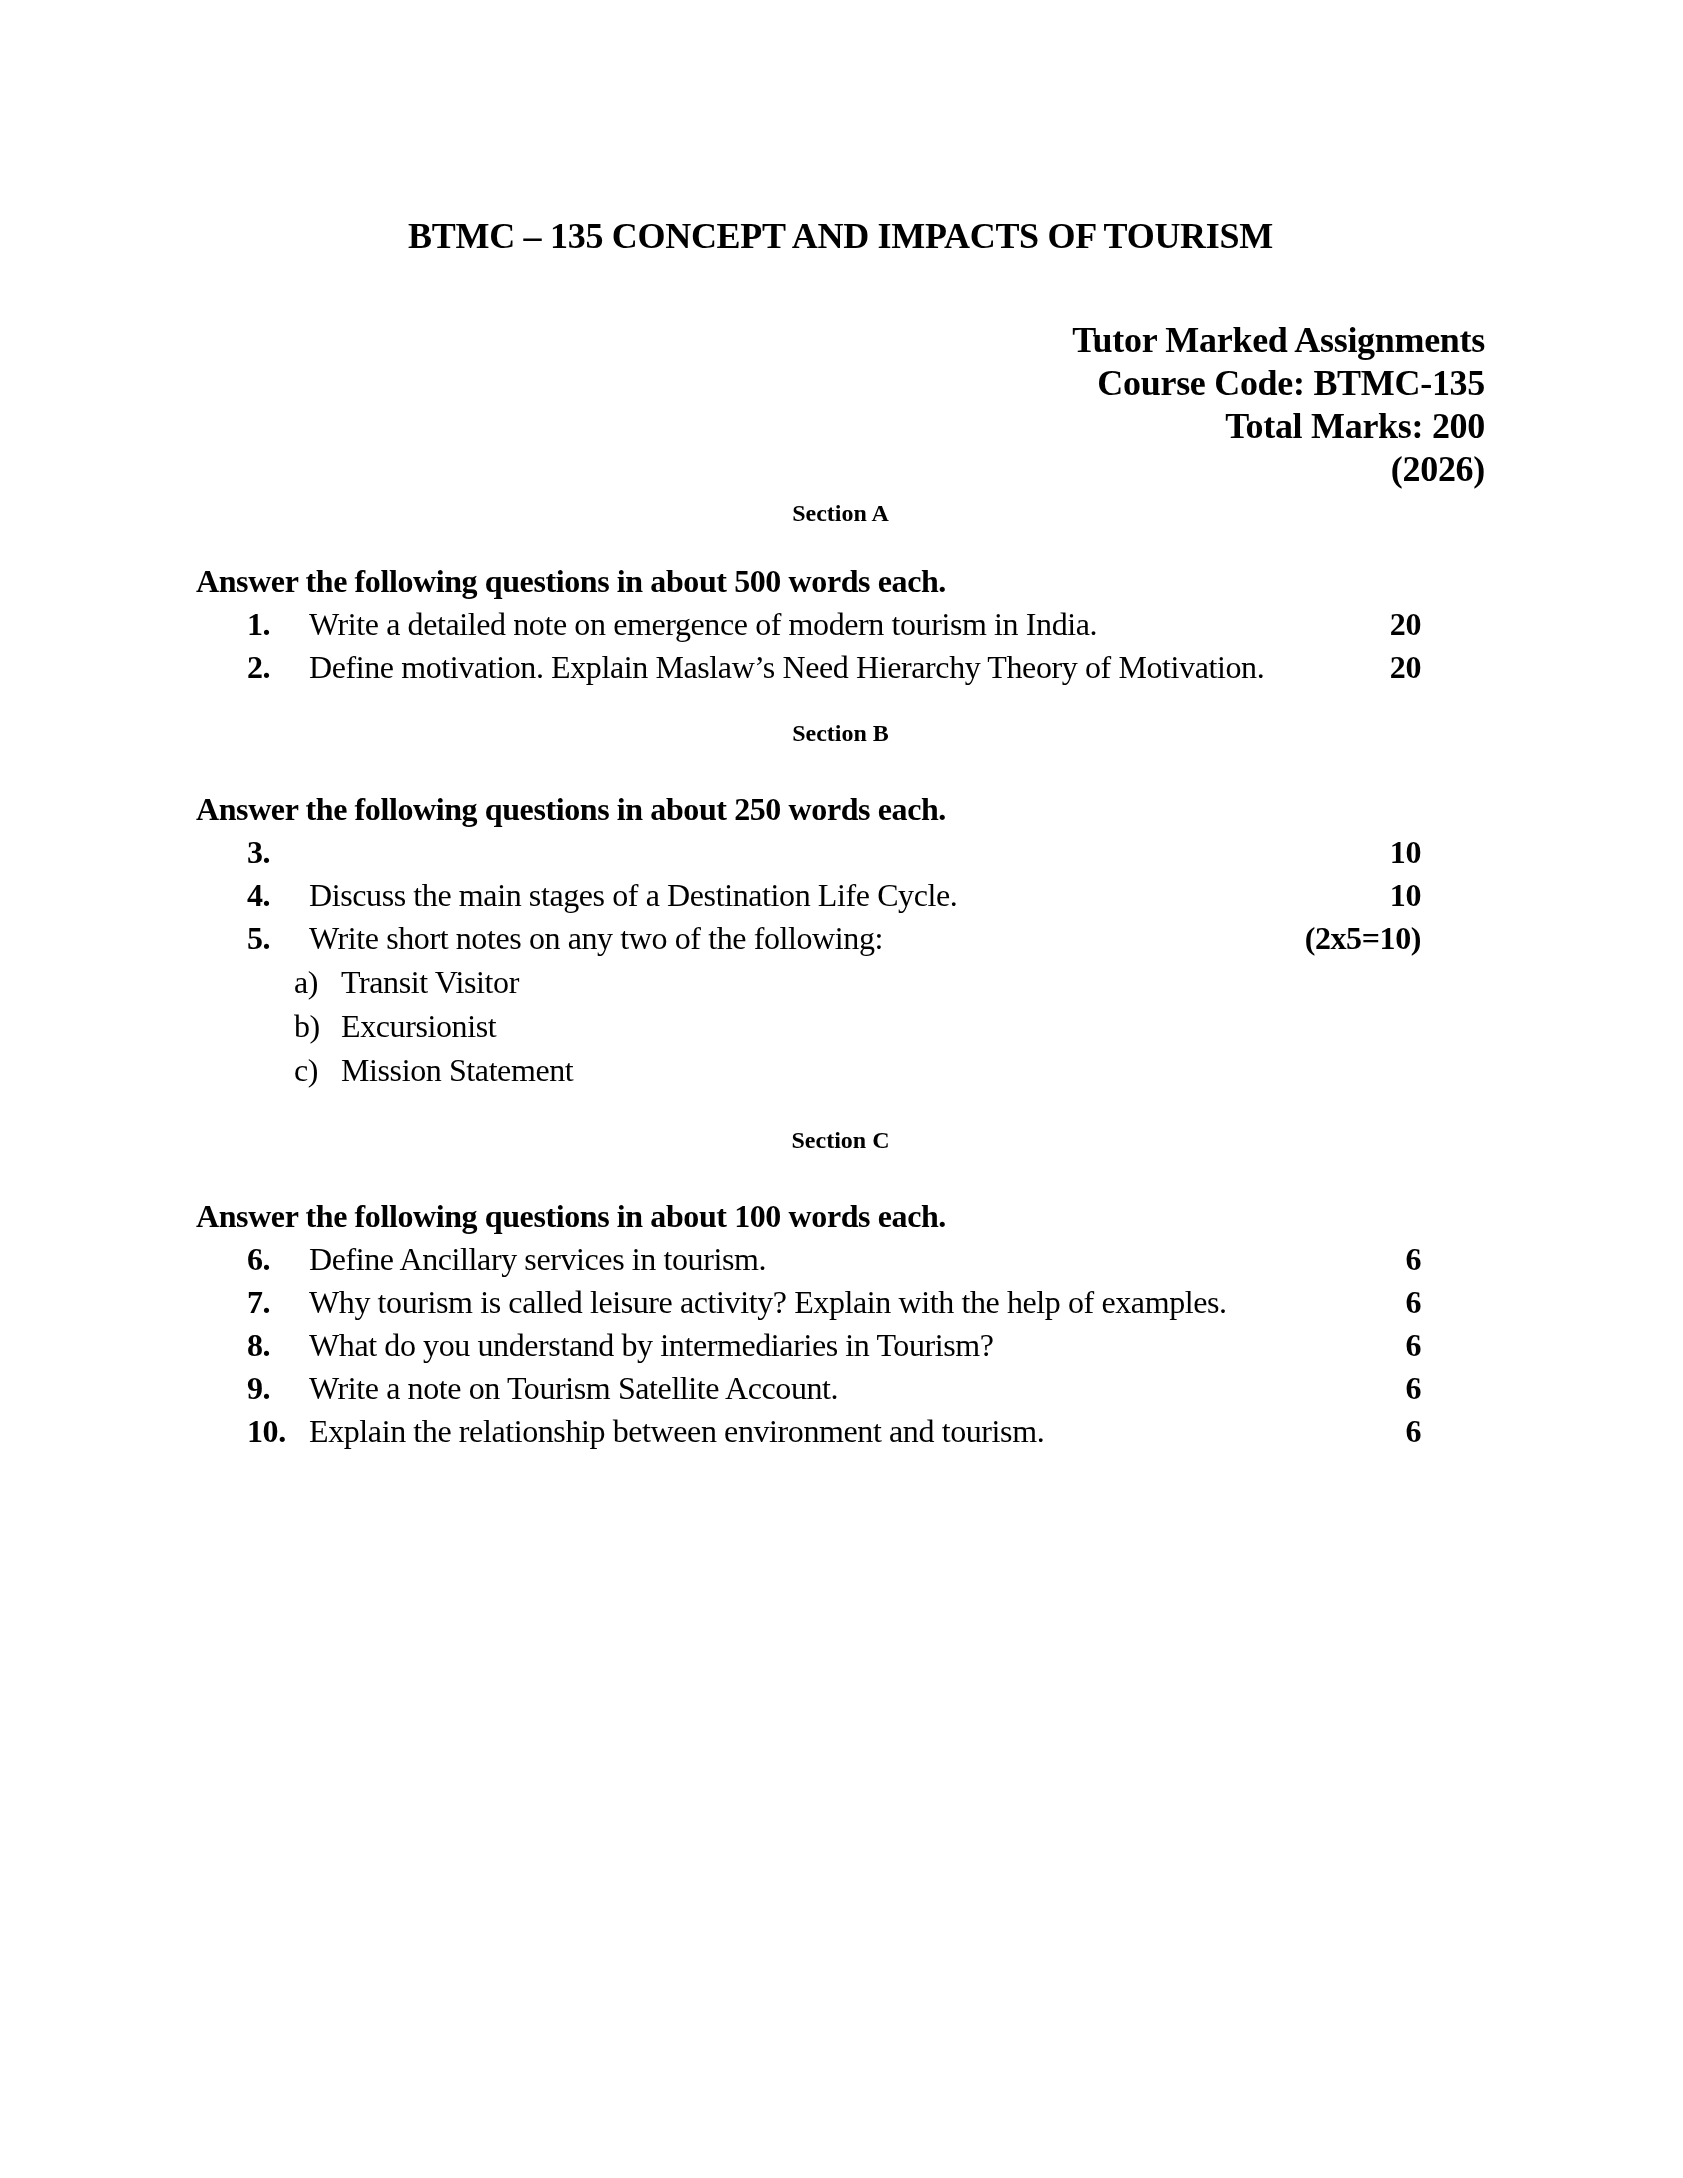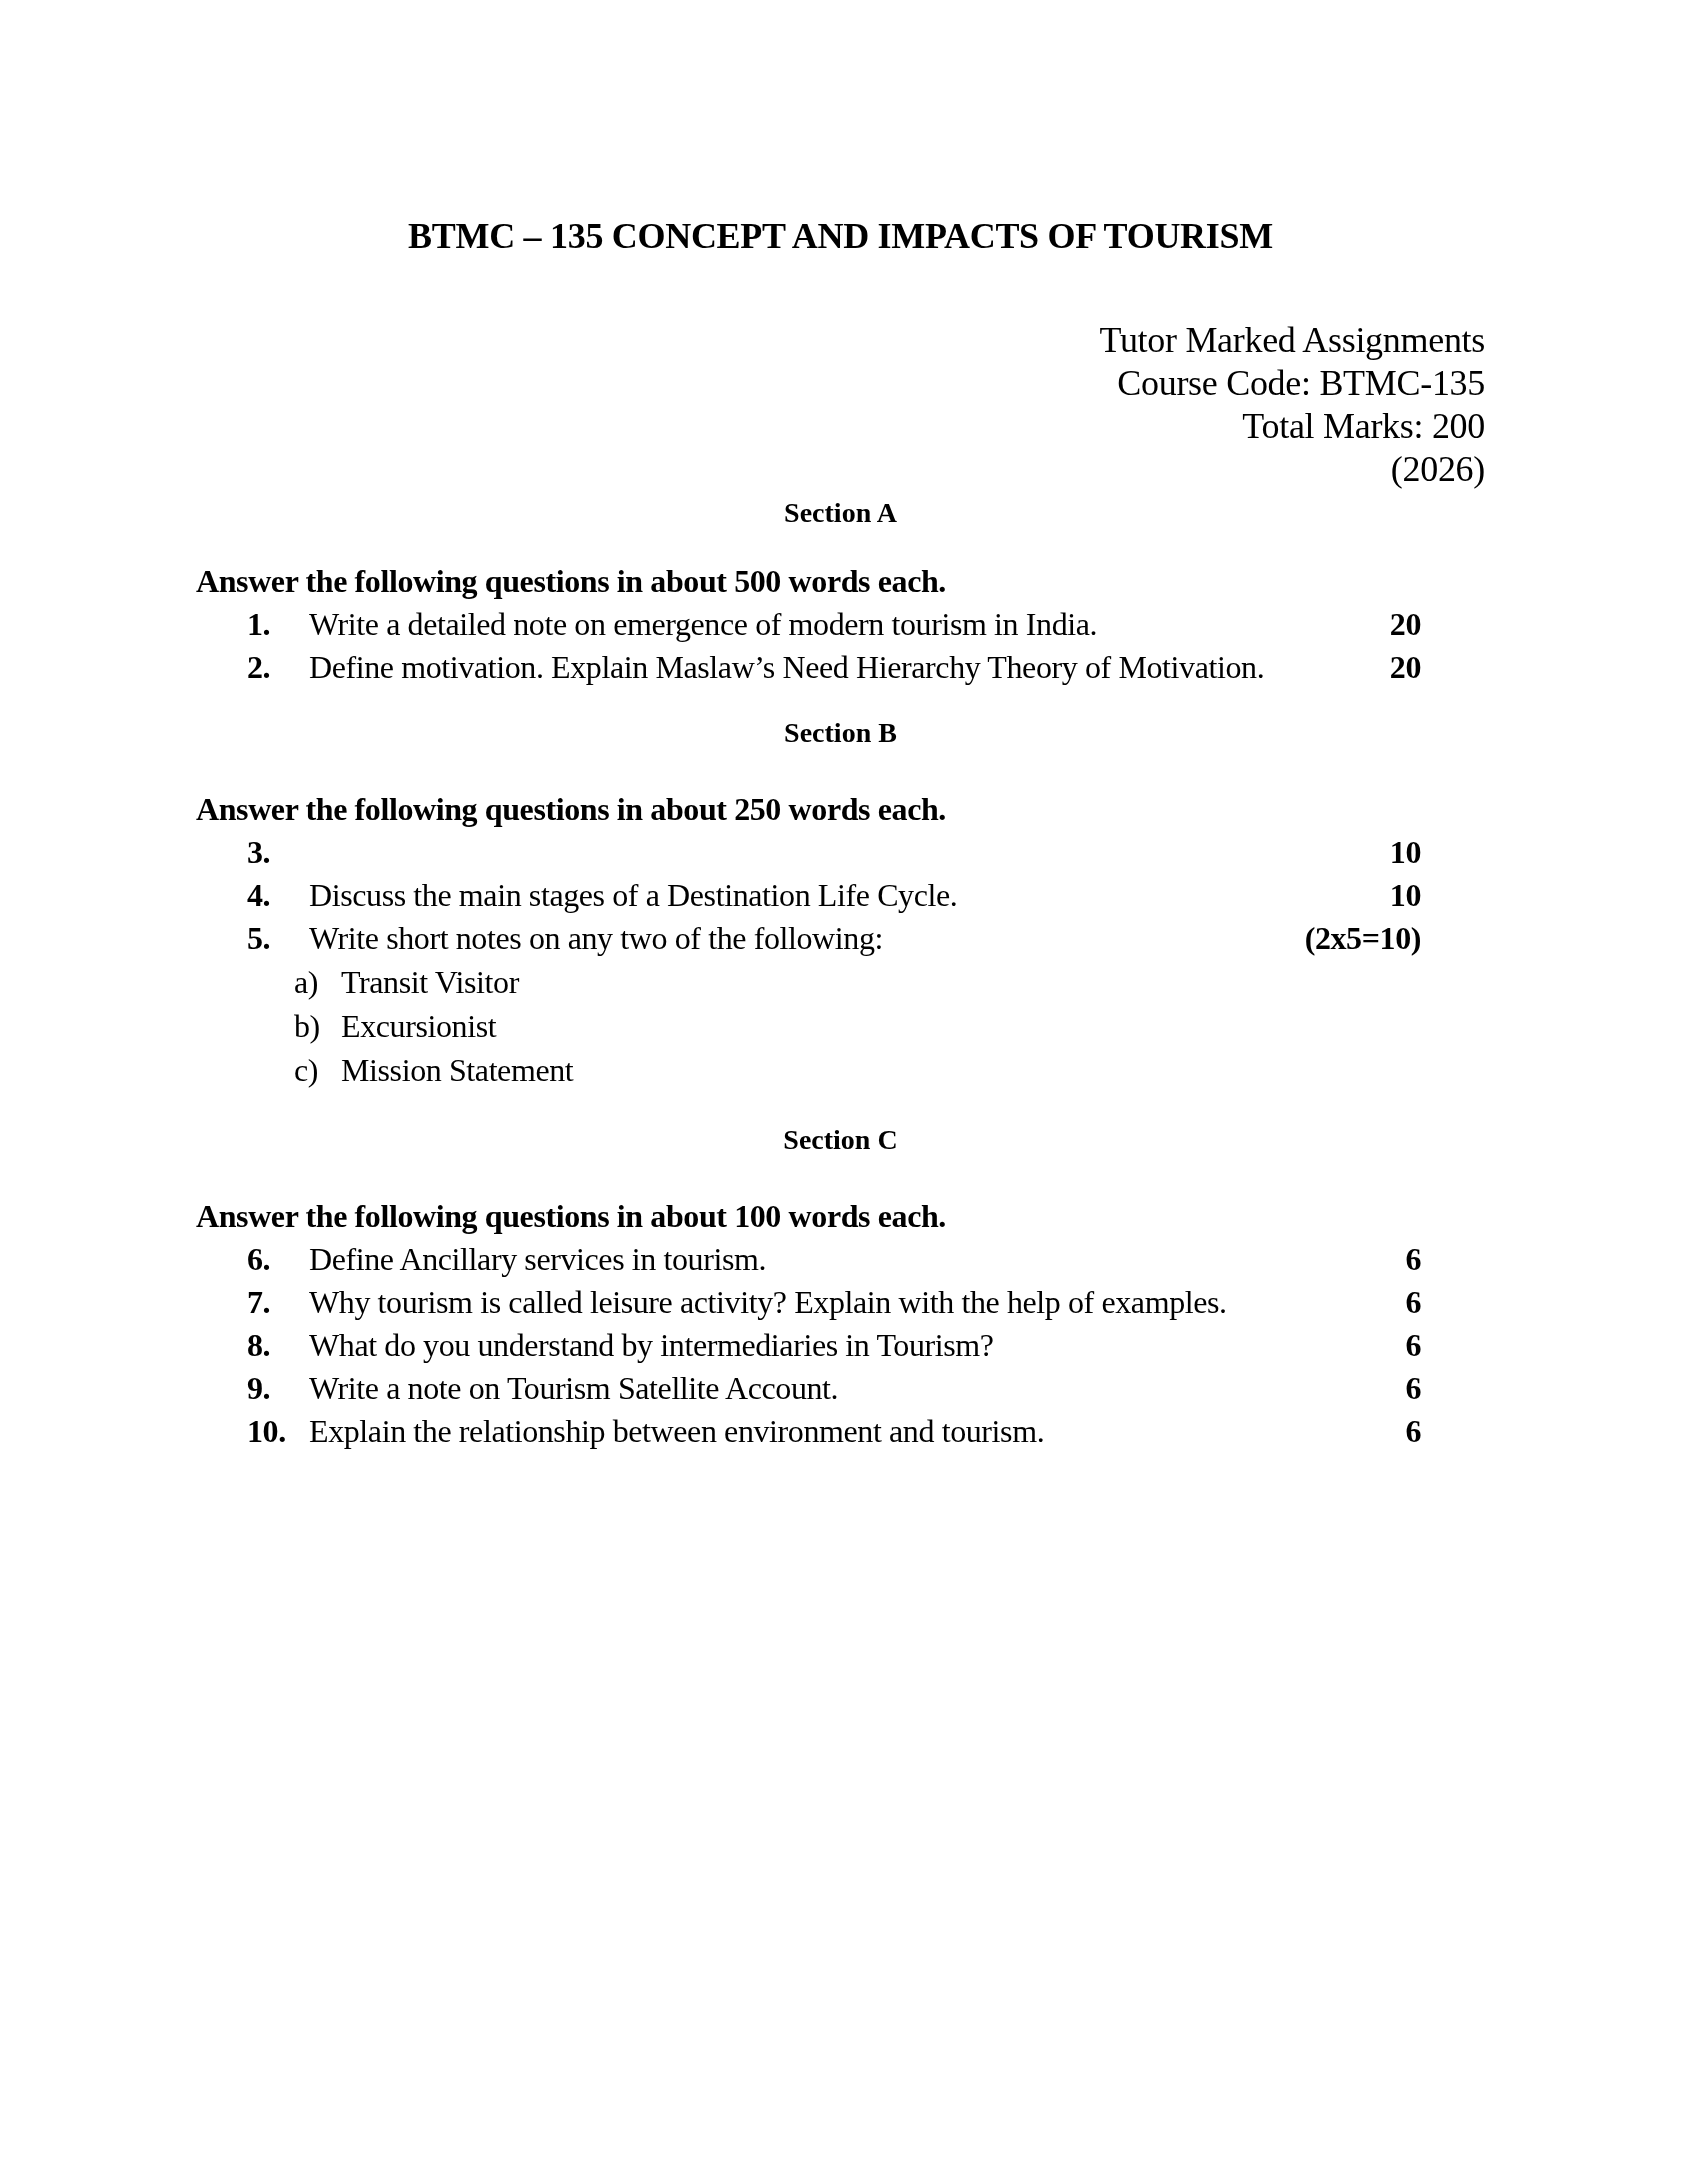--- a/index.html
+++ b/index.html
@@ -21,27 +21,27 @@
   .doc-title {
     font-size: 36px;
     line-height: 44px;
     font-weight: bold;
     text-align: center;
     letter-spacing: -0.3px;
   }
   .header-block {
     margin-top: 61px;
     text-align: right;
-    font-weight: normal;
+    font-weight: bold;
     font-size: 36px;
     line-height: 43px;
     letter-spacing: -0.3px;
   }
   .section-heading {
-    font-size: 28px;
+    font-size: 24px;
     line-height: 44px;
     font-weight: bold;
     text-align: center;
   }
   .sh-b { margin-top: 22px; }
   .sh-c { margin-top: 26px; }
   .intro {
     font-size: 32px;
     line-height: 44px;
     font-weight: bold;

